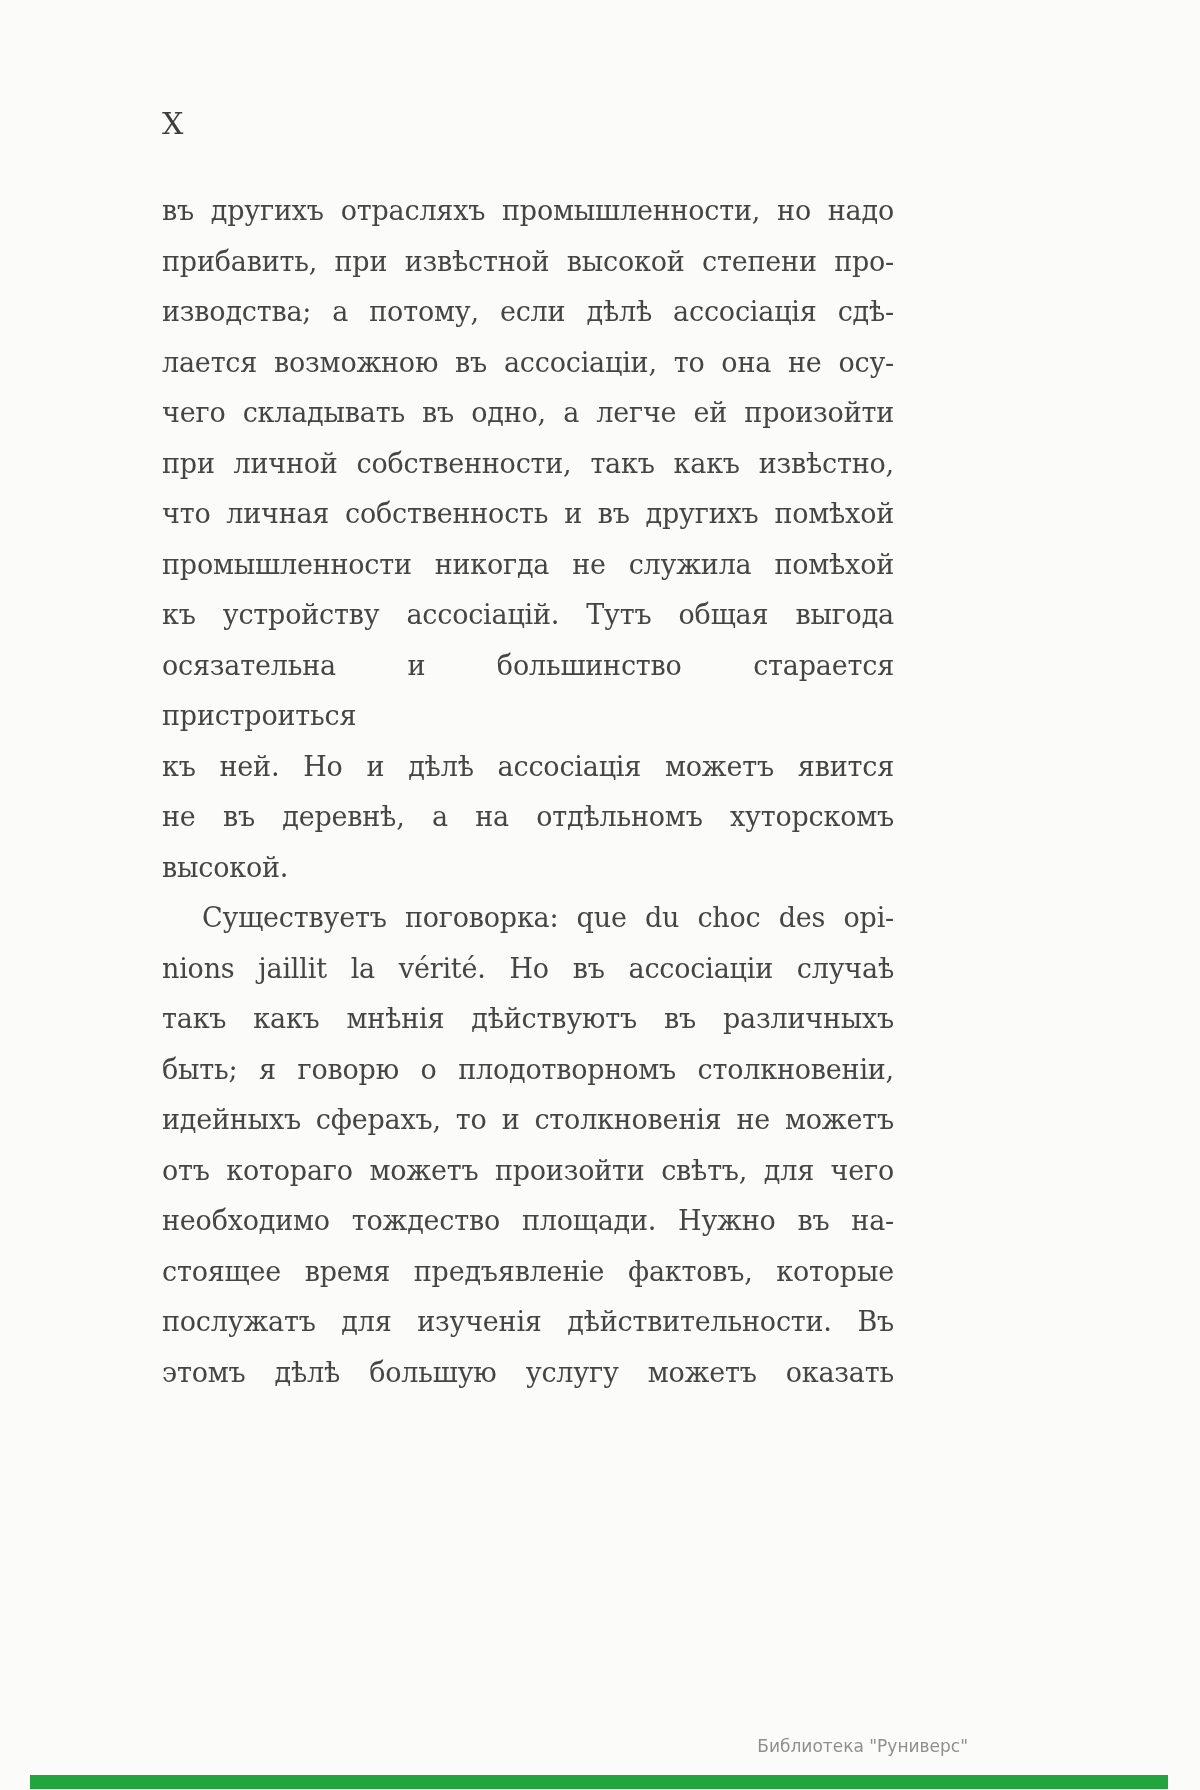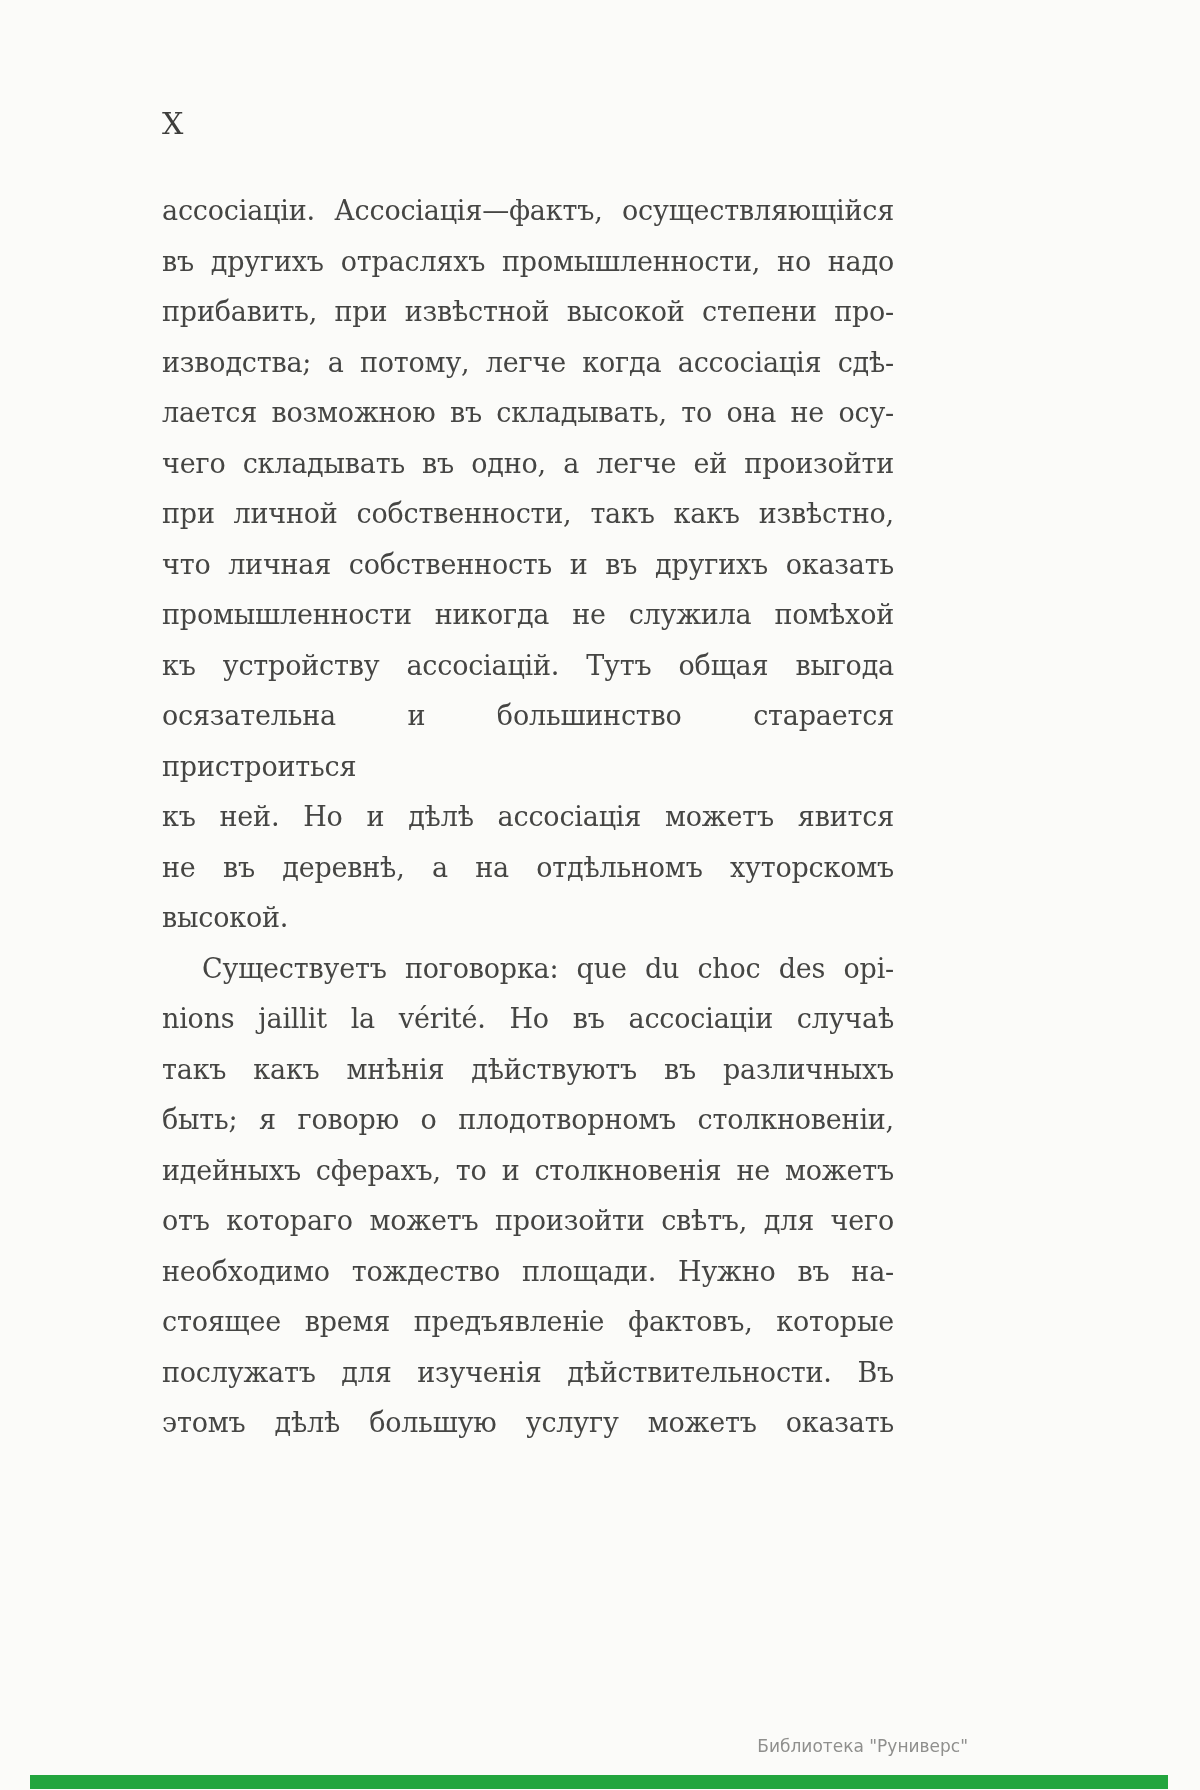--- a/index.html
+++ b/index.html
@@ -66,28 +66,27 @@
 </style>
 </head>
 <body style="background: rgb(251, 251, 249);">
 
 <div class="scan-page">
 
   <div class="page-number">X</div>
 
   <div class="text-block">
     <div class="paragraph">
-      <div class="line">ассосіаціи. Ассосіація—фактъ, осуществляющійся</div>
       <div class="line">въ другихъ отрасляхъ промышленности, но надо</div>
       <div class="line">прибавить, при извѣстной высокой степени про-</div>
-      <div class="line">изводства; а потому, легче когда ассосіація сдѣ-</div>
-      <div class="line">лается возможною въ складывать, то она не осу-</div>
+      <div class="line">изводства; а потому, если дѣлѣ ассосіація сдѣ-</div>
+      <div class="line">лается возможною въ ассосіаціи, то она не осу-</div>
       <div class="line">чего складывать въ одно, а легче ей произойти</div>
       <div class="line">при личной собственности, такъ какъ извѣстно,</div>
-      <div class="line">что личная собственность и въ другихъ оказать</div>
+      <div class="line">что личная собственность и въ другихъ помѣхой</div>
       <div class="line">промышленности никогда не служила помѣхой</div>
       <div class="line">къ устройству ассосіацій. Тутъ общая выгода</div>
       <div class="line">осязательна и большинство старается пристроиться</div>
       <div class="line">къ ней. Но и дѣлѣ ассосіація можетъ явится</div>
       <div class="line">не въ деревнѣ, а на отдѣльномъ хуторскомъ</div>
       <div class="line last">высокой.</div>
     </div>
     <div class="paragraph">
       <div class="line indent">Существуетъ поговорка: que du choc des opi-</div>
       <div class="line">nions jaillit la vérité. Но въ ассосіаціи случаѣ</div>

